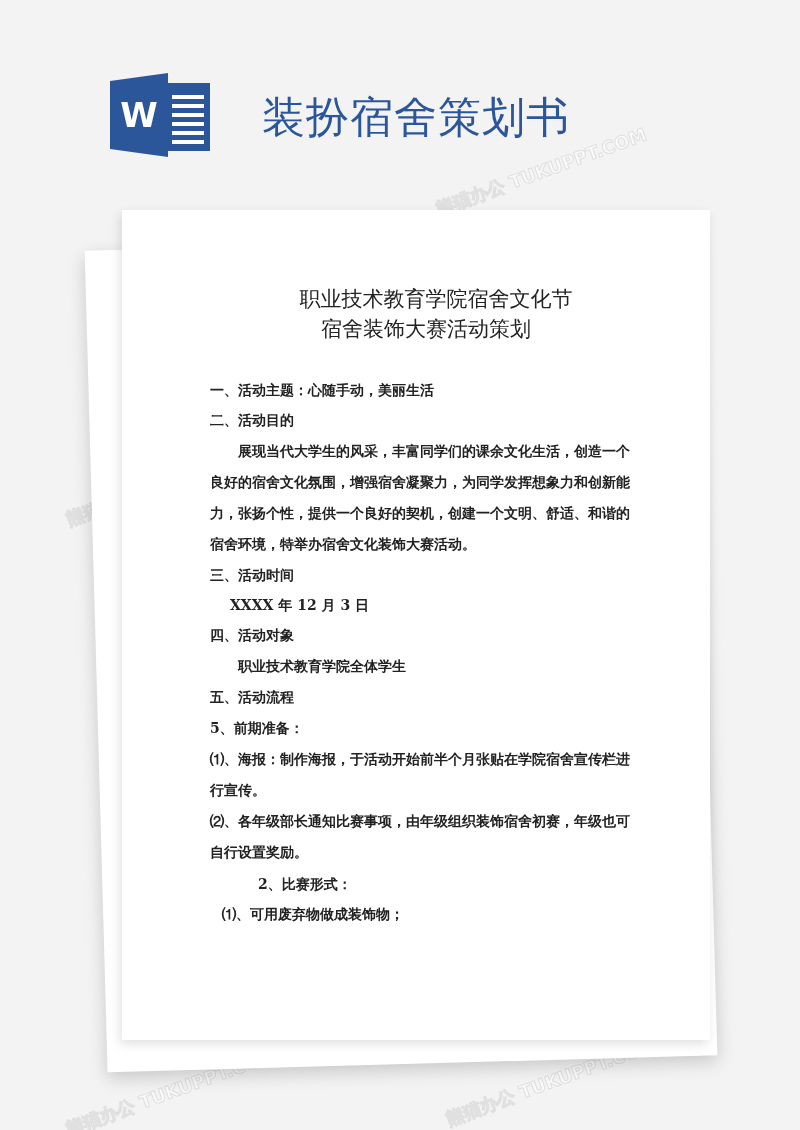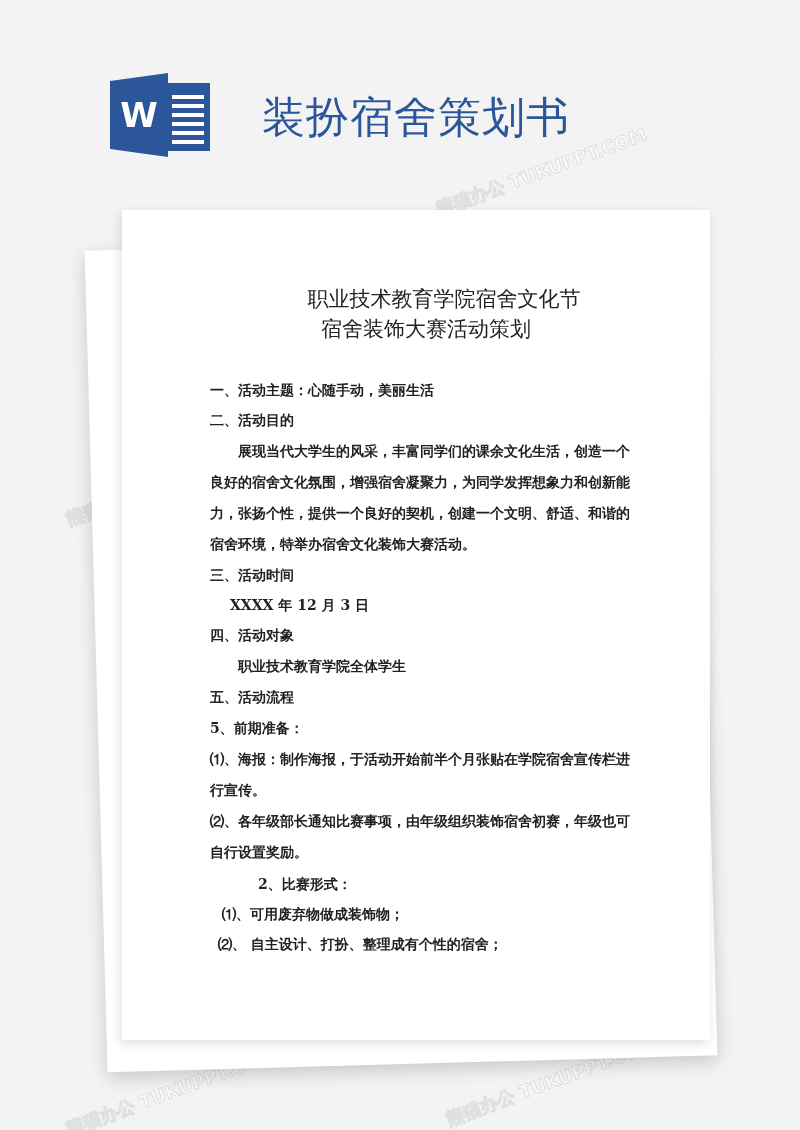--- a/index.html
+++ b/index.html
@@ -9,21 +9,21 @@
   .word-icon { position:absolute; left:110px; top:73px; width:104px; height:84px; }
   .banner-title { position:absolute; left:262px; top:92px; font-family:"DejaVu Sans", sans-serif;
                   font-size:43px; color:#2b579a; letter-spacing:1px; line-height:50px; }
   .page-back { position:absolute; left:96px; top:242px; width:610px; height:822px; background:#fff;
                transform:rotate(-1.6deg); transform-origin:center;
                box-shadow:0 6px 18px rgba(0,0,0,0.18); }
   .page { position:absolute; left:122px; top:210px; width:588px; height:830px; background:#fff;
           box-shadow:-2px 4px 10px rgba(0,0,0,0.12); }
   .doc-title { position:absolute; left:0; width:588px; text-align:center; font-size:21px; color:#222;
                line-height:30px; }
-  .t1 { top:74px; padding-left:40px; box-sizing:border-box;margin-left:8px; }
+  .t1 { top:74px; padding-left:40px; box-sizing:border-box; }
   .t2 { top:104px; padding-left:20px; box-sizing:border-box; }
   .line { position:absolute; font-size:14px; color:#222; white-space:nowrap; line-height:20px;font-weight:bold; }
   .bold { font-weight:bold; }
   .watermark { position:absolute; font-family:"DejaVu Sans", sans-serif; font-size:18px; font-weight:bold;
                color:rgba(255,255,255,0.55); -webkit-text-stroke:1px rgba(200,200,200,0.5);
                transform:rotate(-20deg); white-space:nowrap; pointer-events:none; }
 </style>
 </head>
 <body>
 
@@ -66,14 +66,13 @@
   <div class="line bold" style="left:88px;top:415px;">四、活动对象</div>
   <div class="line" style="left:116px;top:446px;">职业技术教育学院全体学生</div>
   <div class="line bold" style="left:88px;top:477px;">五、活动流程</div>
   <div class="line" style="left:88px;top:508px;">5、前期准备：</div>
   <div class="line" style="left:88px;top:539px;">⑴、海报：制作海报，于活动开始前半个月张贴在学院宿舍宣传栏进</div>
   <div class="line" style="left:88px;top:570px;">行宣传。</div>
   <div class="line" style="left:88px;top:601px;">⑵、各年级部长通知比赛事项，由年级组织装饰宿舍初赛，年级也可</div>
   <div class="line" style="left:88px;top:632px;">自行设置奖励。</div>
   <div class="line" style="left:88px;top:664px;margin-left:48px;">2、比赛形式：</div>
   <div class="line" style="left:100px;top:694px;">⑴、可用废弃物做成装饰物；</div>
-  <div class="line" style="left:96px;top:724px;">⑵、  自主设计、打扮、整理成有个性的宿舍；</div>
 </div>
 
 </body></html>

